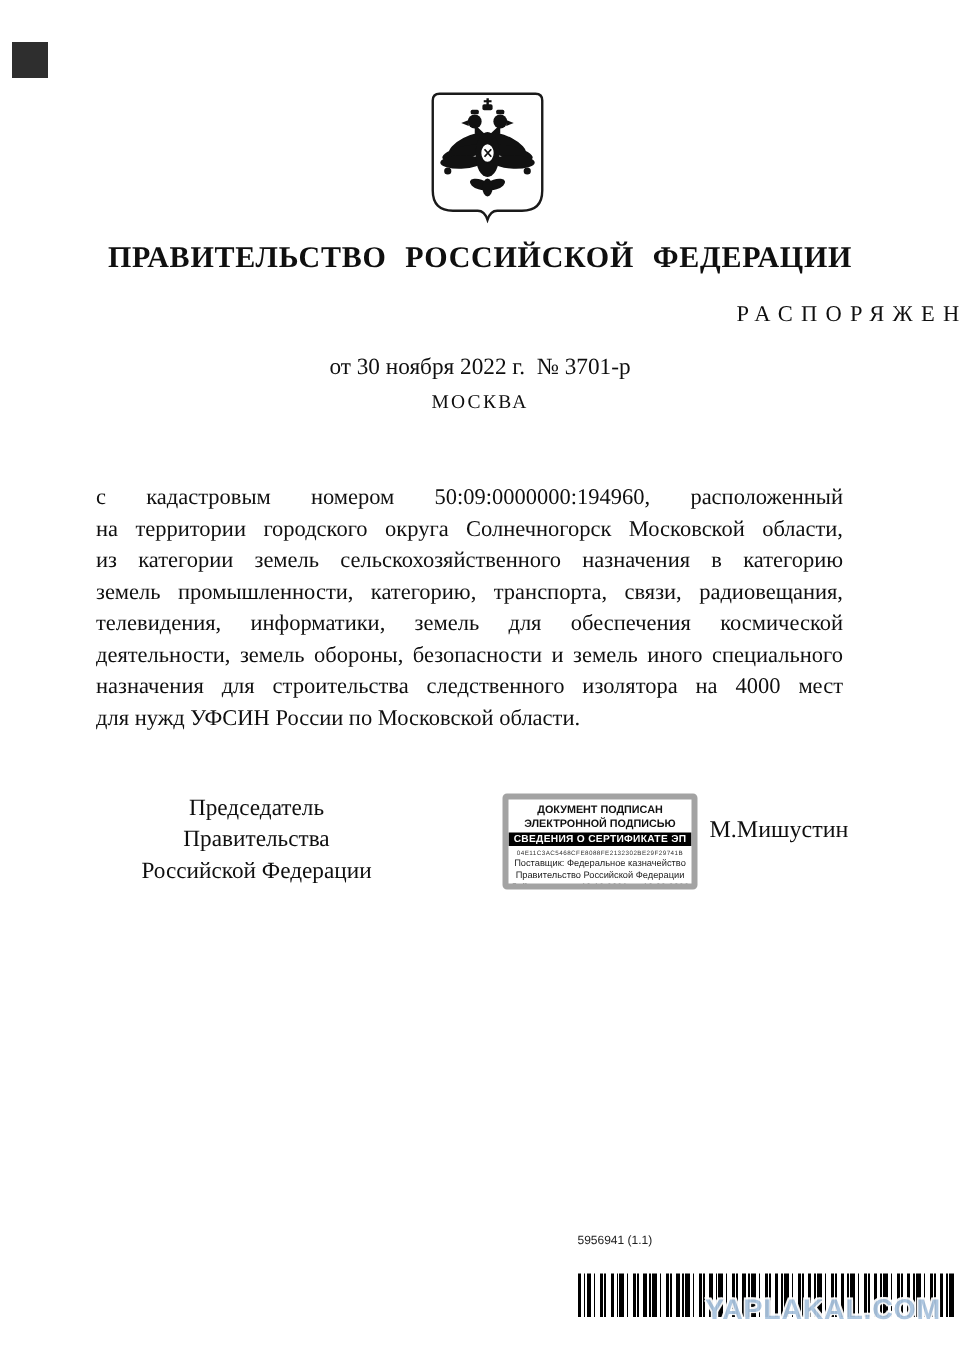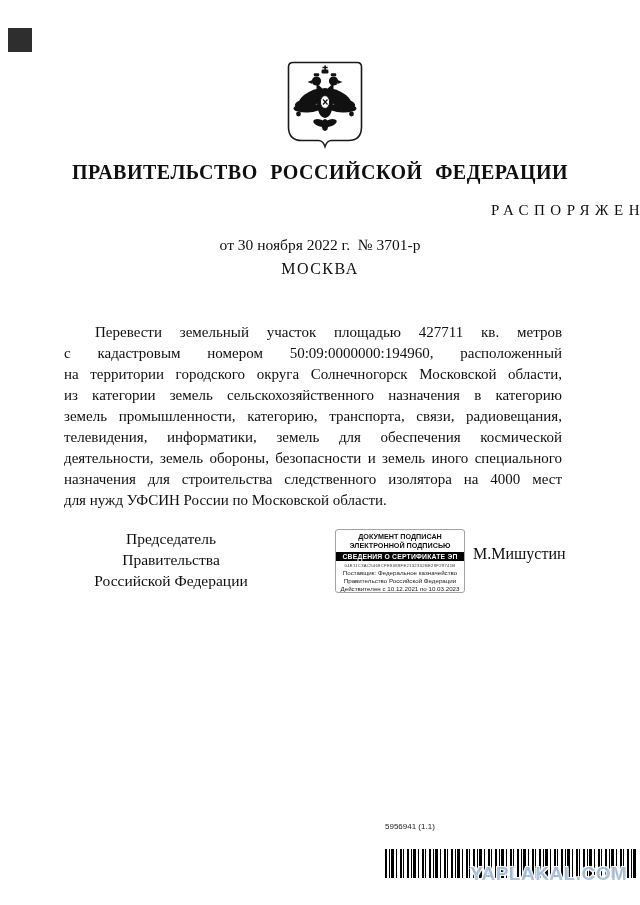--- a/index.html
+++ b/index.html
@@ -9,30 +9,30 @@
     -webkit-text-size-adjust:none;
   }
   .corner-mark{position:absolute;left:8px;top:28px;width:24px;height:24px;background:#2e2e2e;}
   .emblem{position:absolute;left:287px;top:61px;width:76px;height:88px;}
   .org-title{position:absolute;left:0;top:161px;width:640px;text-align:center;
     font-weight:bold;font-size:20px;line-height:22px;word-spacing:7px;letter-spacing:0.5px;}
   .doc-type{position:absolute;left:0;top:202px;width:640px;text-align:right;
     font-size:15px;letter-spacing:5.5px;padding-left:36px;}
   .date-line{position:absolute;left:0;top:236px;width:640px;text-align:center;font-size:15.5px;}
   .city{position:absolute;left:0;top:260px;width:640px;text-align:center;
-    font-size:16px;letter-spacing:1.5px;}
+    font-size:13px;letter-spacing:1.5px;}
   .body-text{position:absolute;left:64px;top:322px;width:498px;font-size:15px;}
   .para-line{line-height:21px;text-align:justify;text-align-last:justify;white-space:nowrap;}
   .para-line.first{text-indent:31px;}
   .para-line.last{text-align-last:left;white-space:normal;}
   .sig-left{position:absolute;left:78px;top:528px;width:186px;text-align:center;
     font-size:15.5px;line-height:21px;}
   .sig-name{position:absolute;left:473px;top:545px;width:110px;font-size:16px;}
   .stamp{position:absolute;left:335px;top:529px;width:130px;height:64px;
-    border:1px solid #a3a3a3;border-radius:3px;background:#fff;box-sizing:border-box;
+    border:4px solid #a3a3a3;border-radius:3px;background:#fff;box-sizing:border-box;
     font-family:"Liberation Sans", sans-serif;text-align:center;overflow:hidden;}
   .stamp-title{font-weight:bold;font-size:7.2px;line-height:8.6px;margin-top:3px;color:#111;}
   .stamp-bar{background:#000;color:#fff;font-weight:bold;font-size:6.8px;line-height:9px;
     height:9px;margin-top:2px;letter-spacing:0.2px;}
   .stamp-cert{font-size:4.2px;line-height:6px;margin-top:2px;color:#333;letter-spacing:0.3px;}
   .stamp-small{font-size:6.2px;line-height:7.8px;color:#222;}
   .barcode-label{position:absolute;left:385px;top:822px;width:253px;text-align:left;
     font-family:"Liberation Sans", sans-serif;font-size:8px;color:#222;}
   .barcode{position:absolute;left:385px;top:849px;width:253px;height:29px;
     background:repeating-linear-gradient(90deg,
@@ -83,21 +83,20 @@
     <ellipse cx="38" cy="41" rx="4.6" ry="6.4" fill="#fff" stroke="#111" stroke-width="1"></ellipse>
     <path d="M36,38.5 L40.5,43.5 M40.5,38.5 L36,43.5" stroke="#111" stroke-width="1.2" fill="none"></path>
   </svg>
 
   <div class="org-title">ПРАВИТЕЛЬСТВО РОССИЙСКОЙ ФЕДЕРАЦИИ</div>
   <div class="doc-type">РАСПОРЯЖЕНИЕ</div>
   <div class="date-line">от 30 ноября 2022 г.&nbsp; № 3701-р</div>
   <div class="city">МОСКВА</div>
 
   <div class="body-text">
-    <div class="para-line first">Перевести земельный участок площадью 427711&nbsp;кв.&nbsp;метров</div>
     <div class="para-line">с кадастровым номером 50:09:0000000:194960, расположенный</div>
     <div class="para-line">на территории городского округа Солнечногорск Московской области,</div>
     <div class="para-line">из категории земель сельскохозяйственного назначения в категорию</div>
     <div class="para-line">земель промышленности, категорию, транспорта, связи, радиовещания,</div>
     <div class="para-line">телевидения, информатики, земель для обеспечения космической</div>
     <div class="para-line">деятельности, земель обороны, безопасности и земель иного специального</div>
     <div class="para-line">назначения для строительства следственного изолятора на 4000&nbsp;мест</div>
     <div class="para-line last">для нужд УФСИН России по Московской области.</div>
   </div>
 

